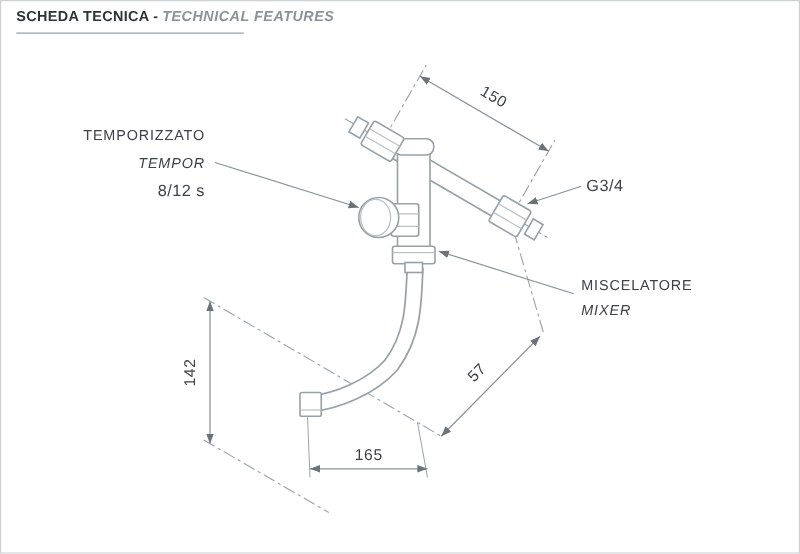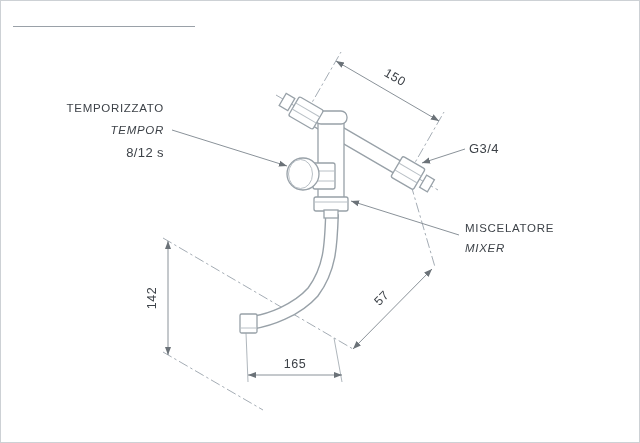--- a/index.html
+++ b/index.html
@@ -40,20 +40,23 @@
   .t-lab  { font-family:"Liberation Sans",sans-serif; font-size:11.5px; fill:#3d4248; letter-spacing:0.7px; }
   .t-lab-i{ font-style:italic; }
   .t-val  { font-size:13px; letter-spacing:0.4px; }
   .t-dim  { font-family:"Liberation Sans",sans-serif; font-size:12.5px; fill:#3d4248; letter-spacing:0.5px; }
 </style>
 </head>
 <body>
 
 <div class="page">
 
+  <div class="hdr">
+    <span>SCHEDA TECNICA</span><span class="sep">-</span><span class="en">TECHNICAL FEATURES</span>
+  </div>
   <div class="hdr-rule"></div>
 
   <svg class="drawing" width="640" height="443" viewBox="0 0 640 443">
     <defs>
       <marker id="arr" viewBox="0 0 10 10" refX="9" refY="5" markerWidth="9" markerHeight="9" orient="auto-start-reverse">
         <path d="M0,1.6 L9,5 L0,8.4 z" fill="#6b7278"></path>
       </marker>
     </defs>
 
     <path class="cl" d="M275,94 L437,189"></path>

